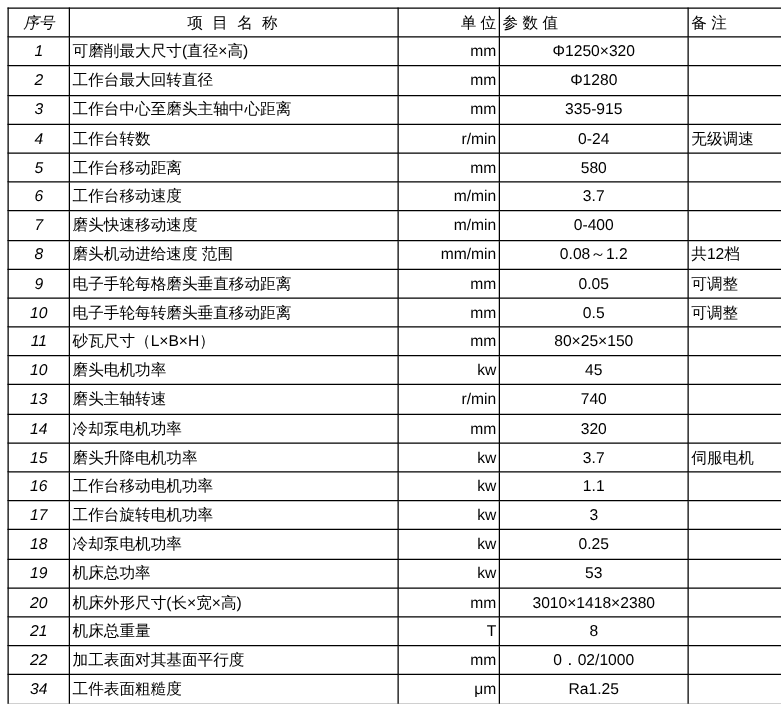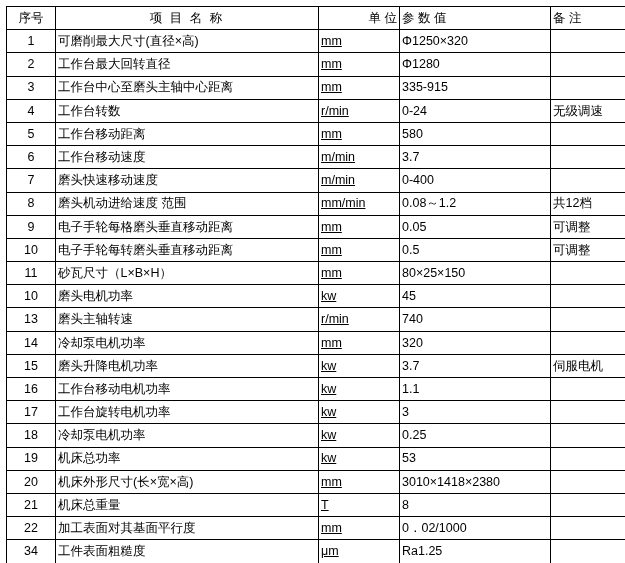--- a/index.html
+++ b/index.html
@@ -24,30 +24,30 @@
   #spec-table td, #spec-table th {
     border: 1px solid #000000;
     font-size: 12.5px;
     font-weight: normal;
     padding: 0 2px;
     height: 22.2px;
     line-height: 1.15;
     white-space: nowrap;
     overflow: hidden;
   }
-  .c-no    { width: 44px;  text-align: center; }
+  .c-no    { width: 44px;  text-align: center; font-style: italic; }
   .c-name  { width: 258px; text-align: left; padding-left: 8px; margin-left: 21px; }
   .c-unit  { width: 76px;  text-align: right; }
   .c-val   { width: 146px; text-align: left; }
   .c-note  { width: 88px;  text-align: center; }
   thead td.c-name { text-align: center; padding-left: 2px; letter-spacing: 2px; }
   thead td { font-size: 12.5px; }
   thead td.c-note { text-align: left; padding-left: 8px; }
-  tbody td.c-val { }
-  tbody td.c-unit { text-align: left; text-decoration: underline; }
+  tbody td.c-val { text-align: center; }
+  tbody td.c-unit { text-align: right; }
   tbody td.c-note { text-align: left; padding-left: 8px; }
 </style>
 </head>
 <body>
 
 <table id="spec-table">
   <thead>
     <tr>
       <td class="c-no">序号</td>
       <td class="c-name">项 目 名 称</td>

